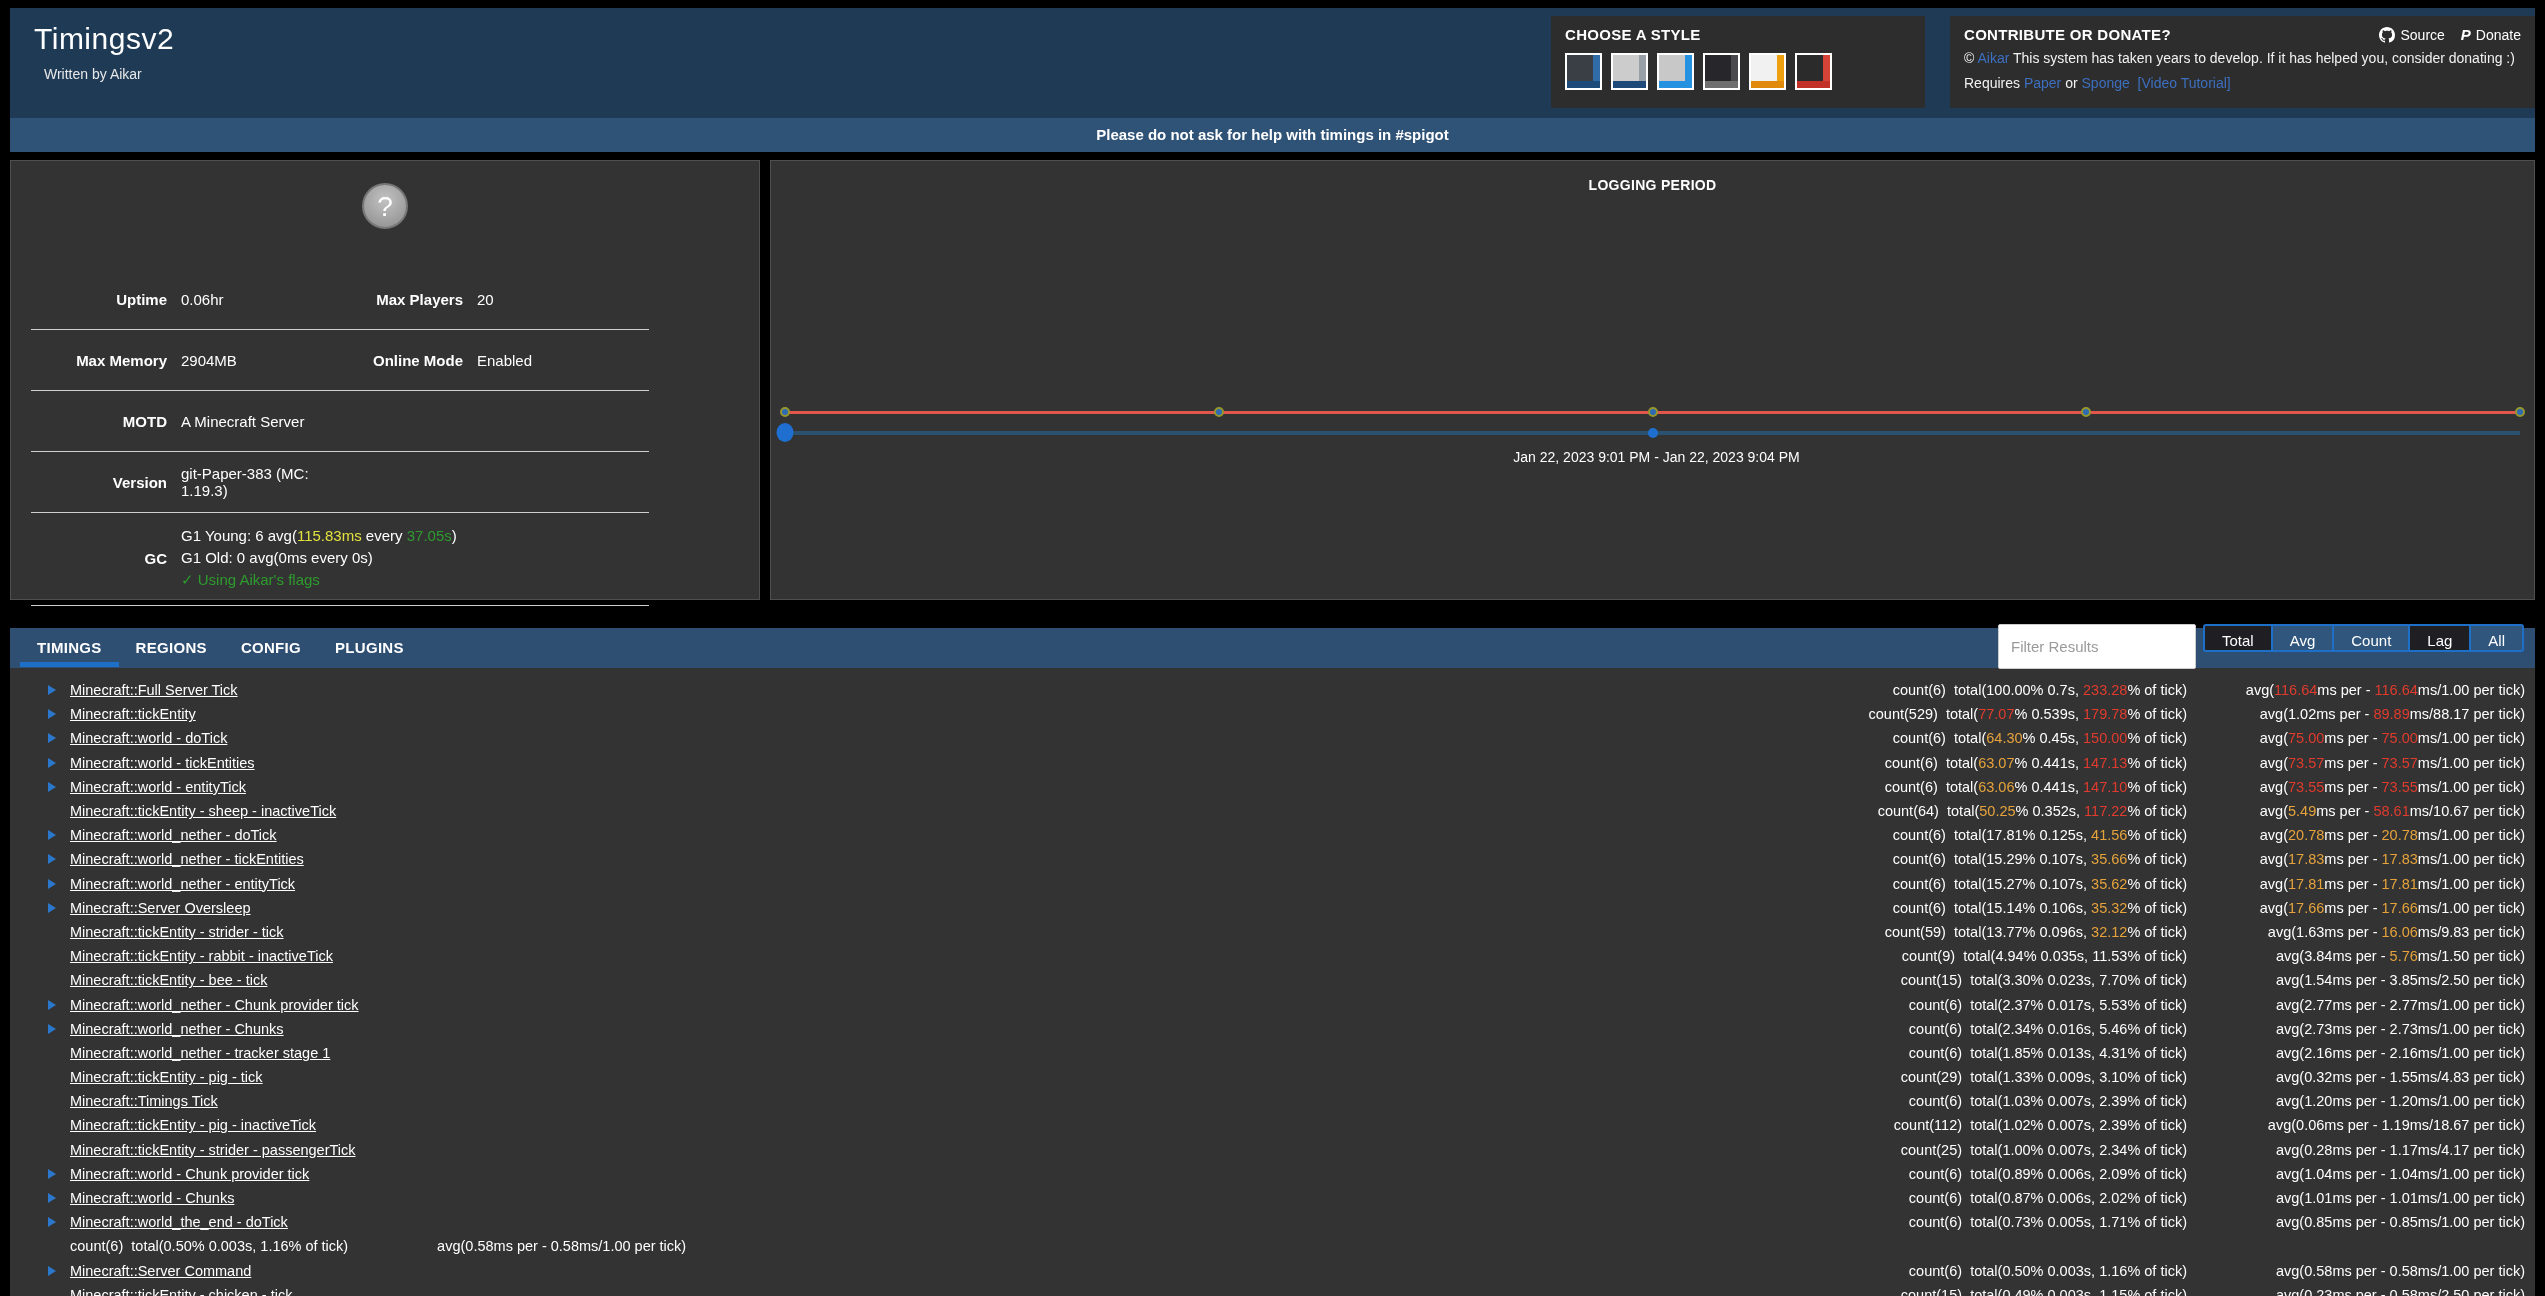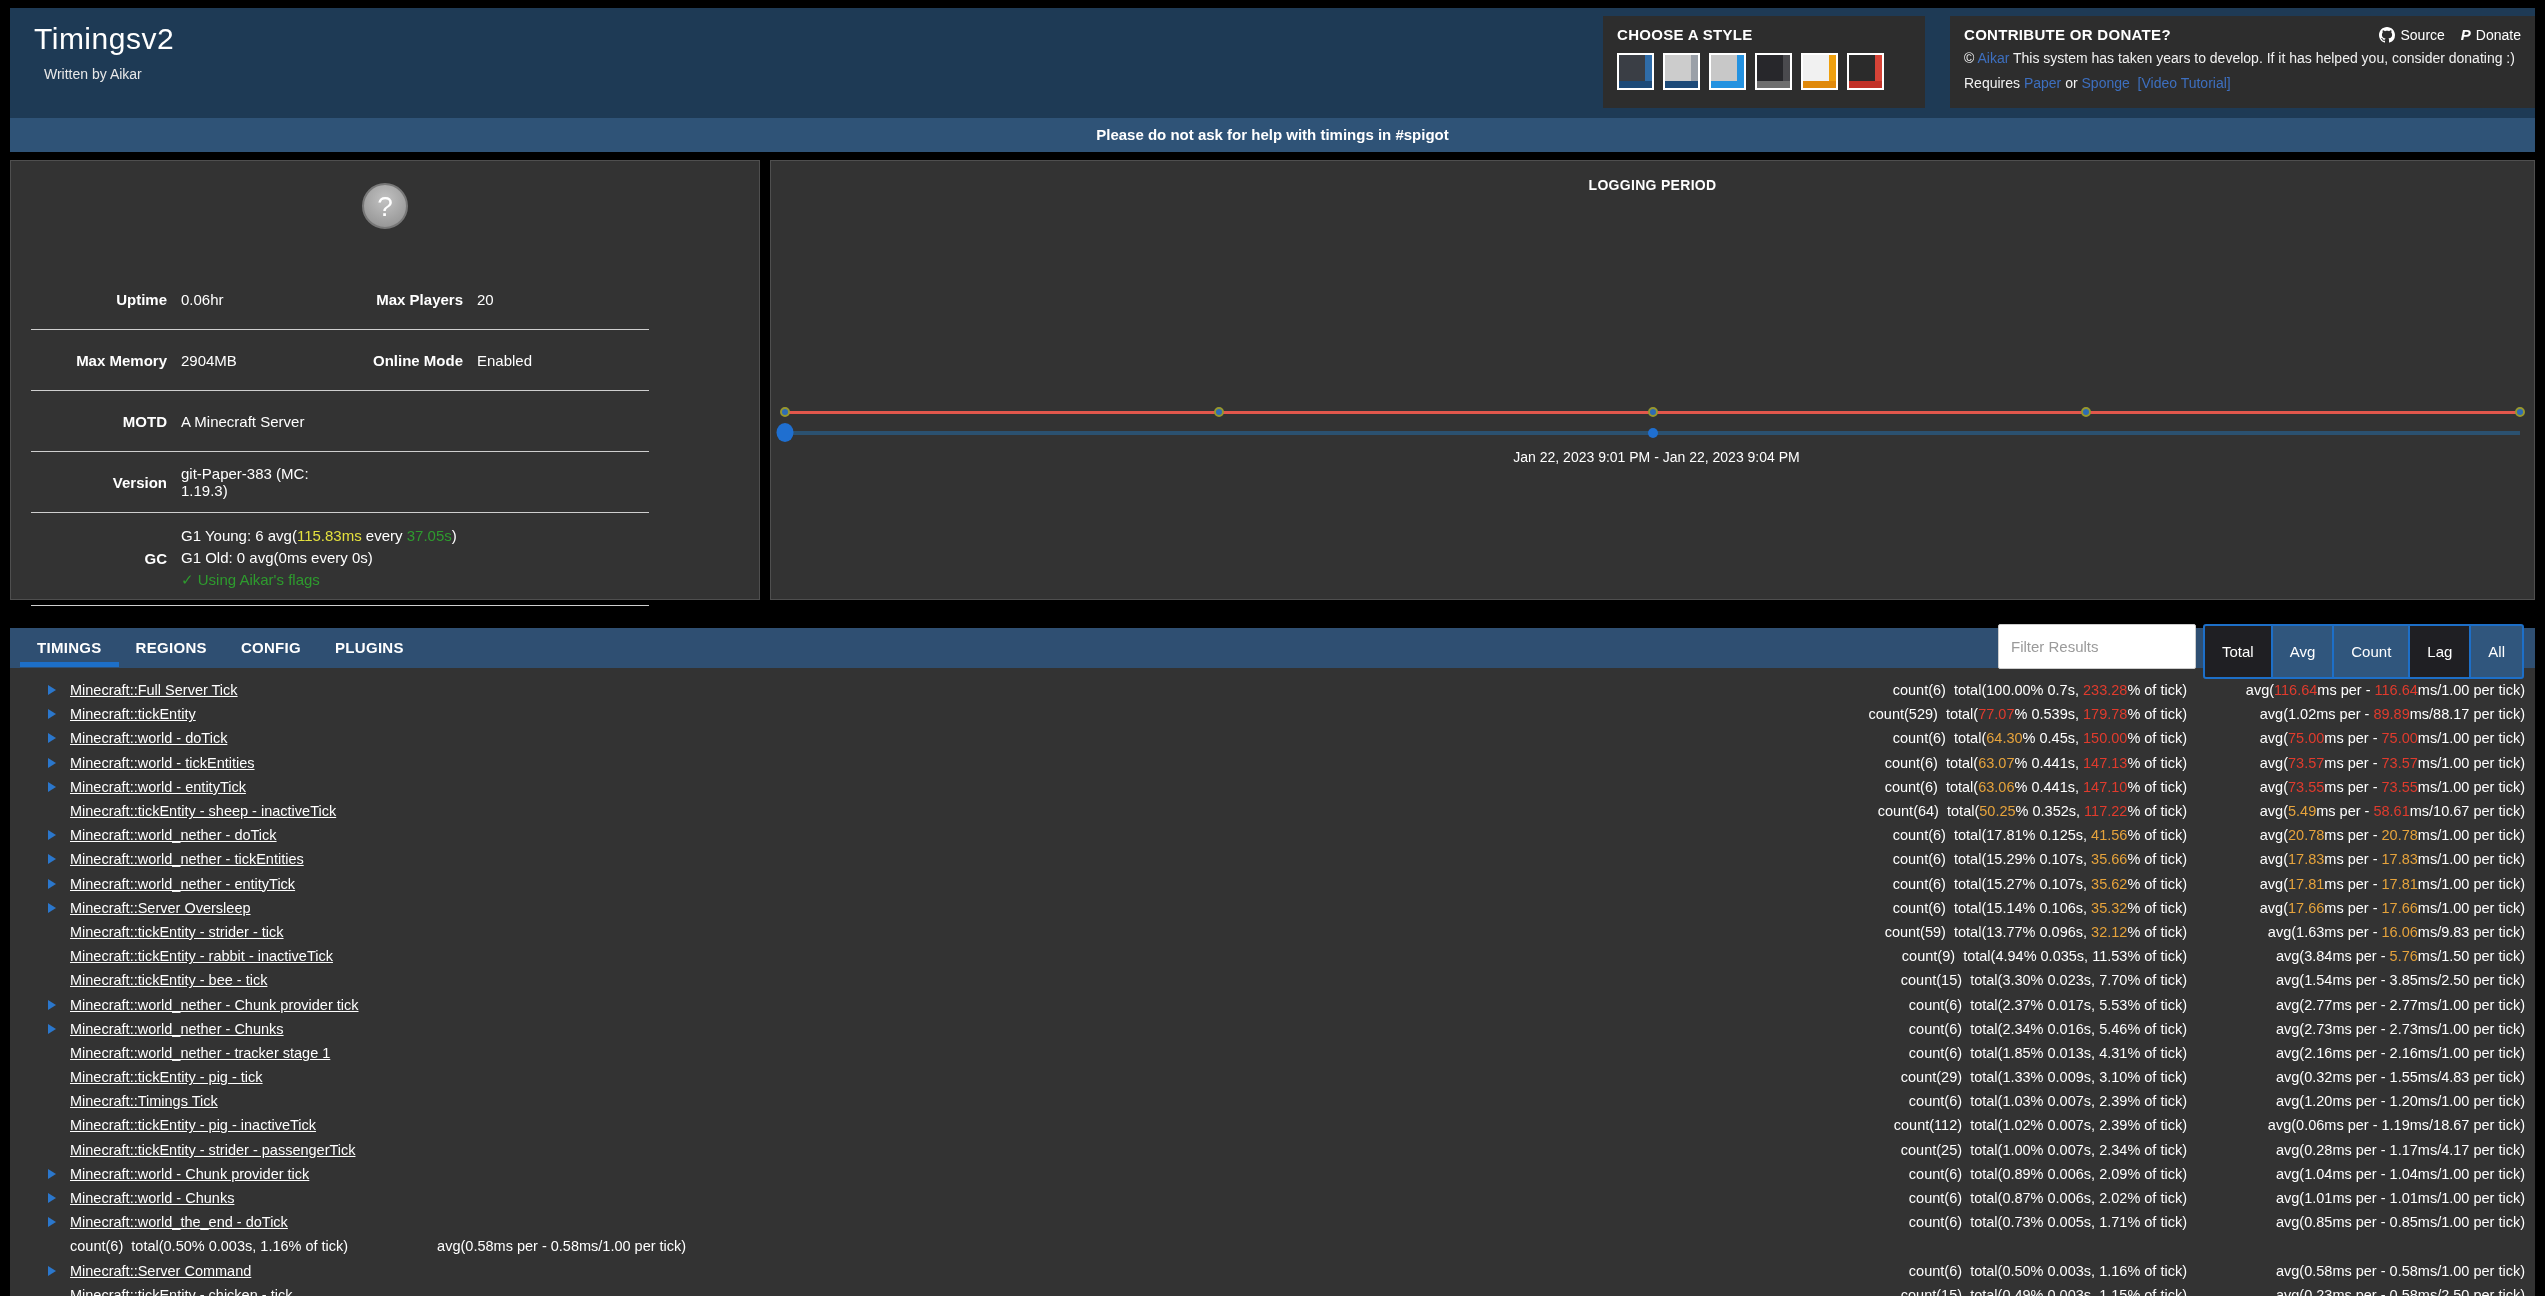--- a/index.html
+++ b/index.html
@@ -12,21 +12,21 @@
   html,body{width:2545px;height:1296px;overflow:hidden;background:#000;
     font-family:"Liberation Sans", sans-serif;color:#fff;}
   .page{padding:8px 10px 0;}
 
   
   .header{background:var(--header-bg);height:110px;display:flex;align-items:flex-start;}
   .title-block{flex:1;padding:14px 0 0 24px;}
   .app-title{font-size:30px;letter-spacing:.5px;}
   .app-subtitle{font-size:14px;margin:10px 0 0 10px;color:#e8e8e8;}
   .hbox{background:var(--box-bg);height:92px;margin-top:8px;padding:10px 14px;}
-  .style-box{width:322px;margin-right:25px;}
+  .style-box{width:374px;margin-right:25px;}
   .box-title{font-size:15px;font-weight:bold;letter-spacing:.3px;}
   .swatches{display:flex;gap:9px;margin-top:10px;}
   .swatch{width:37px;height:37px;border:2px solid #fff;position:relative;cursor:pointer;}
   .sw-edge{position:absolute;top:0;right:0;width:7px;bottom:7px;}
   .sw-bar{position:absolute;left:0;right:0;bottom:0;height:7px;}
   .contribute-box{width:585px;font-size:14px;}
   .contrib-top{display:flex;align-items:center;}
   .contrib-links{margin-left:auto;display:flex;gap:16px;align-items:center;font-size:14px;}
   .ic-link{display:flex;align-items:center;gap:5px;cursor:pointer;}
   .pp-icon{font-weight:bold;font-style:italic;font-size:15px;}
@@ -70,21 +70,21 @@
   
   .tabbar{background:var(--tabbar-bg);height:40px;position:relative;}
   .tabs{display:flex;padding-left:10px;height:39px;text-align:center;}
   .tab{line-height:40px;padding:0 17px;font-weight:bold;font-size:15px;cursor:pointer;position:relative;letter-spacing:.3px;}
   .tab.active::after{content:'';position:absolute;left:0;right:0;bottom:0;height:5px;background:var(--accent);}
   .controls{position:absolute;right:11px;top:-4px;display:flex;gap:7px;}
   .filter{width:198px;height:45px;border:1px solid #ccc;border-radius:2px;background:#fff;
     color:#333;font-size:15px;padding:0 12px;font-family:"Liberation Sans",sans-serif;outline:none;}
   .filter::placeholder{color:#9a9a9a;}
   .btn-group{display:flex;}
-  .vbtn{height:55px;padding:6px 17px;background:#30567d;border:2px solid var(--accent);
+  .vbtn{height:28px;padding:6px 17px;background:#30567d;border:2px solid var(--accent);
     color:#fff;font-size:15px;font-family:"Liberation Sans",sans-serif;cursor:pointer;margin-left:-2px;}
   .vbtn:first-child{border-radius:3px 0 0 3px;margin-left:0;}
   .vbtn:last-child{border-radius:0 3px 3px 0;}
   .vbtn.active{background:#1f1f23;}
 
   
   .ttable{background:var(--panel-bg);height:628px;overflow:hidden;padding-top:10px;}
   .trow{display:flex;align-items:center;height:24.2px;padding:0 10px 0 38px;font-size:14.5px;cursor:pointer;}
   .arrow-slot{width:22px;flex:none;display:flex;align-items:center;}
   .tri{width:0;height:0;border-left:8px solid var(--tri);border-top:5px solid transparent;

